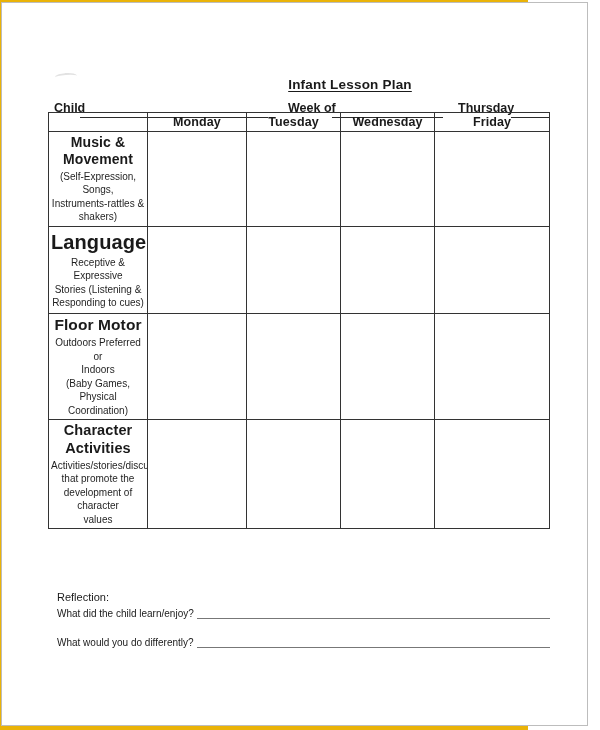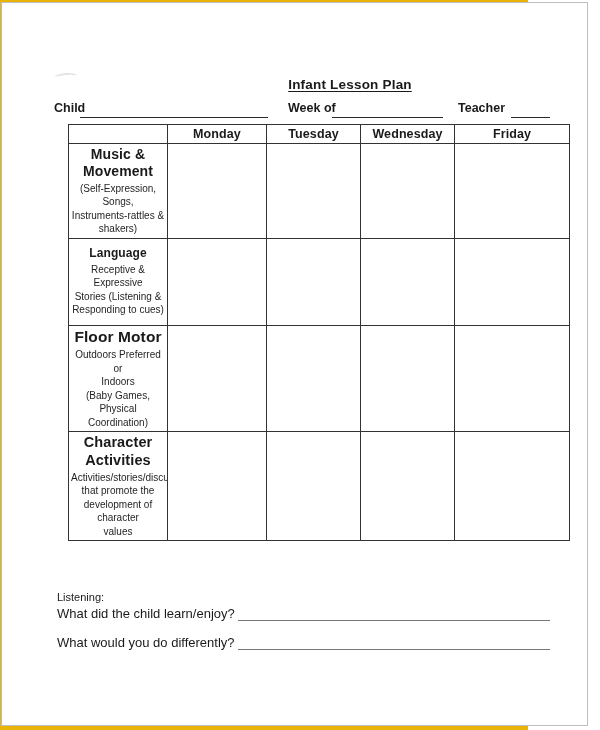--- a/index.html
+++ b/index.html
@@ -35,78 +35,77 @@
   .lbl-teacher { left: 458px; }
   .blank-line {
     position: absolute; top: 117px; height: 0;
     border-top: 1.4px solid #2a2a2a;
   }
   .line-child   { left: 80px;  width: 188px; }
   .line-week    { left: 332px; width: 111px; }
   .line-teacher { left: 511px; width: 39px; }
 
   table.lesson {
-    position: absolute; left: 48px; top: 124px;
+    position: absolute; left: 48px; top: 112px;
     border-collapse: collapse; table-layout: fixed;
     width: 501px;
-    margin-left: 20px;
   }
   table.lesson td, table.lesson th {
     border: 1px solid #333333;
     vertical-align: middle; text-align: center;
     padding: 2px; overflow: hidden;
   }
   table.lesson th {
     font-size: 12.5px; font-weight: bold; letter-spacing: 0.1px;
   }
   .row-title {
     font-weight: bold; white-space: pre-line; line-height: 1.2;
     letter-spacing: 0.1px;
   }
   .row-subtitle {
     font-size: 10px; white-space: pre-line; line-height: 1.35;
     margin-top: 2px; color: #1f1f1f;
   }
   tr.row-music .row-title     { font-size: 14px; }
-  tr.row-language .row-title  { font-size: 12px; }
+  tr.row-language .row-title  { font-size: 20px; }
   tr.row-gross .row-title     { font-size: 15.5px; }
   tr.row-fine .row-title      { font-size: 15px; }
   tr.row-character .row-title { font-size: 14.5px; }
 
   .reflection-heading {
     position: absolute; left: 57px; top: 591px; font-size: 11px;
   }
   .question-row {
     position: absolute; left: 57px; width: 493px;
     display: flex; align-items: flex-end;
   }
   .q1 { top: 606px; }
   .q2 { top: 635px; }
-  .question-row .q-text { font-size: 13px; white-space: nowrap; }
+  .question-row .q-text { font-size: 10px; white-space: nowrap; }
   .question-row .answer-line {
     flex: 1; height: 13px; margin-left: 3px;
     border-bottom: 1px solid #777777;
   }
 </style>
 </head>
 <body>
 
 <div class="canvas">
   <div class="page-border"></div>
   <div class="smudge"></div>
 
   <div class="doc-title">Infant Lesson Plan</div>
 
   <span class="field-label lbl-child">Child</span>
   <span class="blank-line line-child"></span>
 
   <span class="field-label lbl-week">Week of</span>
   <span class="blank-line line-week"></span>
 
-  <span class="field-label lbl-teacher">Teacher</span>
+  <span class="field-label lbl-teacher">Thursday</span>
   <span class="blank-line line-teacher"></span>
 
   <table class="lesson">
     <colgroup>
       <col style="width:99px">
         <col style="width:99px">
         <col style="width:94px">
         <col style="width:94px">
         <col style="width:115px">
     </colgroup>
@@ -166,21 +165,21 @@
 values</div>
       </td>
       <td></td>
       <td></td>
       <td></td>
       <td></td>
     </tr>
   </tbody>
     </table>
 
-  <div class="reflection-heading">Listening:</div>
+  <div class="reflection-heading">Reflection:</div>
 
   <div class="question-row q1">
     <span class="q-text">What did the child learn/enjoy?</span>
     <span class="answer-line"></span>
   </div>
 
   <div class="question-row q2">
     <span class="q-text">What would you do differently?</span>
     <span class="answer-line"></span>
   </div>

